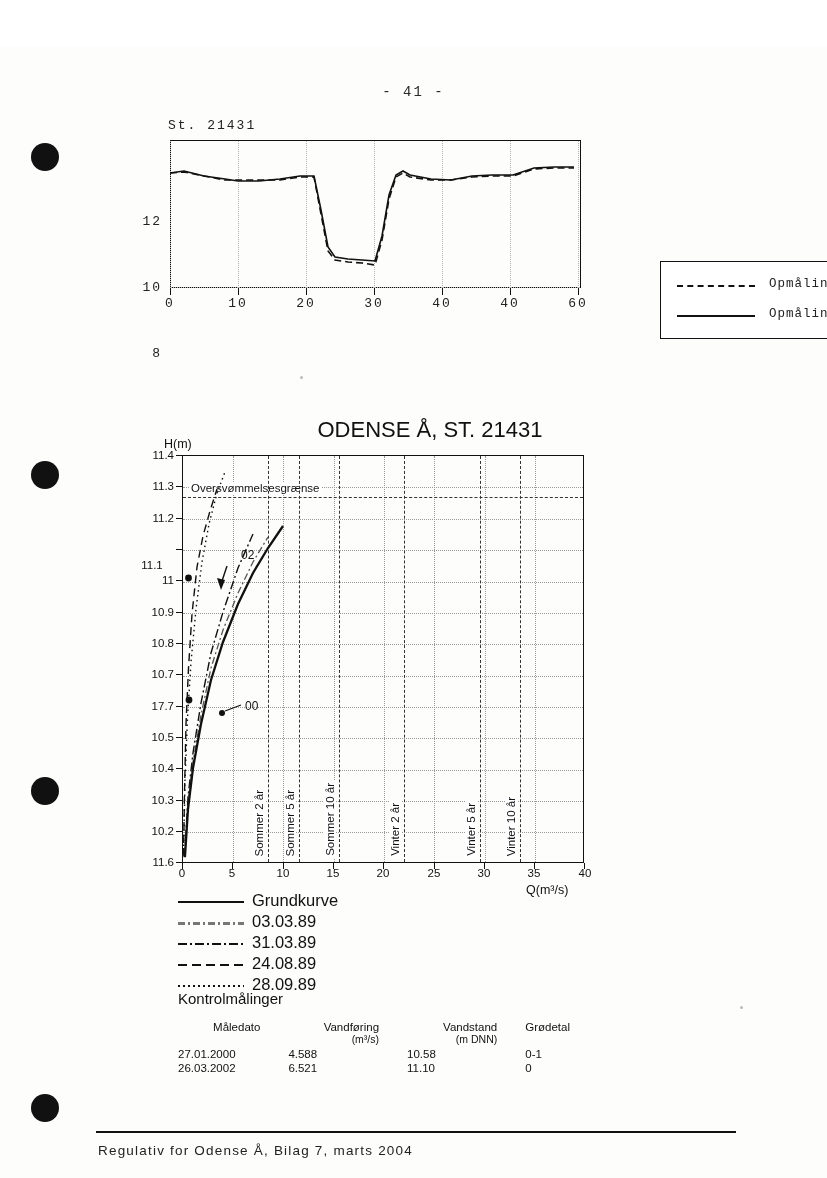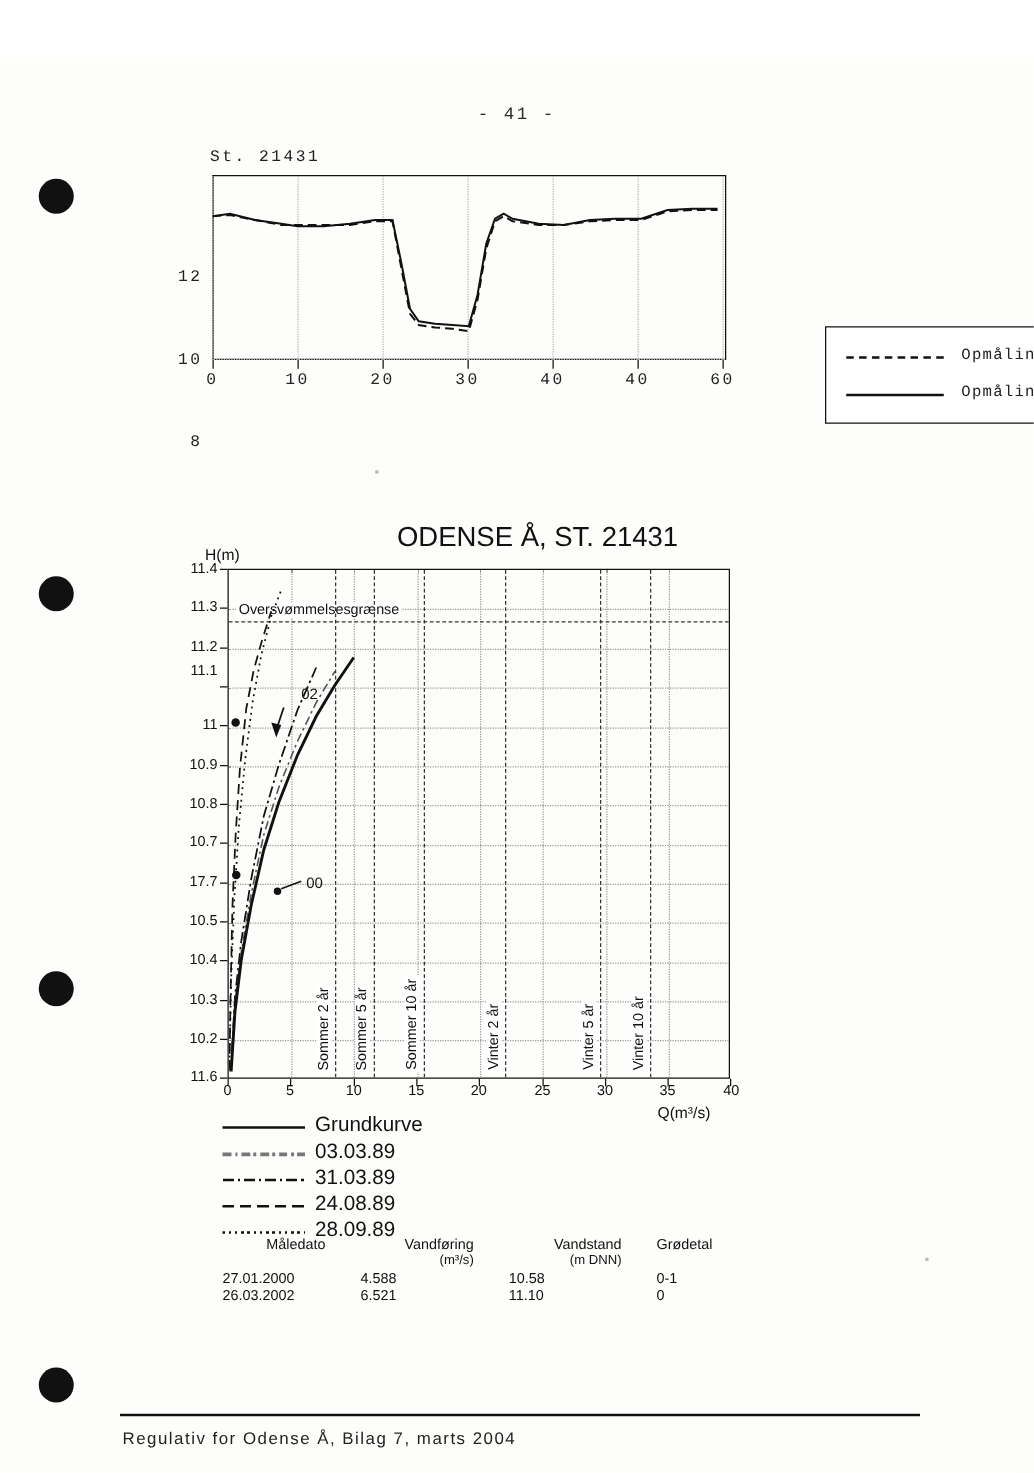--- a/index.html
+++ b/index.html
@@ -453,21 +453,21 @@
   </div>
 
   <div class="qh">
     <div class="qh-title">ODENSE Å, ST. 21431</div>
     <div class="qh-hlabel">H(m)</div>
     <div class="qh-qlabel">Q(m³/s)</div>
 
     <div class="qh-ytick-label" style="top:38px;">11.4</div>
     <div class="qh-ytick-label" style="top:69px;">11.3</div>
     <div class="qh-ytick-label" style="top:101px;">11.2</div>
-    <div class="qh-ytick-label" style="top:120px;">11.1</div>
+    <div class="qh-ytick-label" style="top:148px;text-align:center;">11.1</div>
     <div class="qh-ytick-label" style="top:163px;">11</div>
     <div class="qh-ytick-label" style="top:195px;">10.9</div>
     <div class="qh-ytick-label" style="top:226px;">10.8</div>
     <div class="qh-ytick-label" style="top:257px;">10.7</div>
     <div class="qh-ytick-label" style="top:289px;">17.7</div>
     <div class="qh-ytick-label" style="top:320px;">10.5</div>
     <div class="qh-ytick-label" style="top:351px;">10.4</div>
     <div class="qh-ytick-label" style="top:383px;">10.3</div>
     <div class="qh-ytick-label" style="top:414px;">10.2</div>
     <div class="qh-ytick-label" style="top:445px;">11.6</div>
@@ -591,20 +591,21 @@
       <div class="cl-sample s-dashed"></div>
       <div class="cl-label">24.08.89</div>
     </div>
     <div class="cl-row">
       <div class="cl-sample s-dotted"></div>
       <div class="cl-label">28.09.89</div>
     </div>
   </div>
 
   <div class="ctrl">
+    <div class="ctrl-title">Kontrolmålinger</div>
     <table class="ctrl-table">
       <thead>
         <tr>
           <th class="c-date">
             <span>Måledato</span>
             <span class="sub"></span>
           </th>
           <th class="c-q">
             <span>Vandføring</span>
             <span class="sub">(m³/s)</span>

